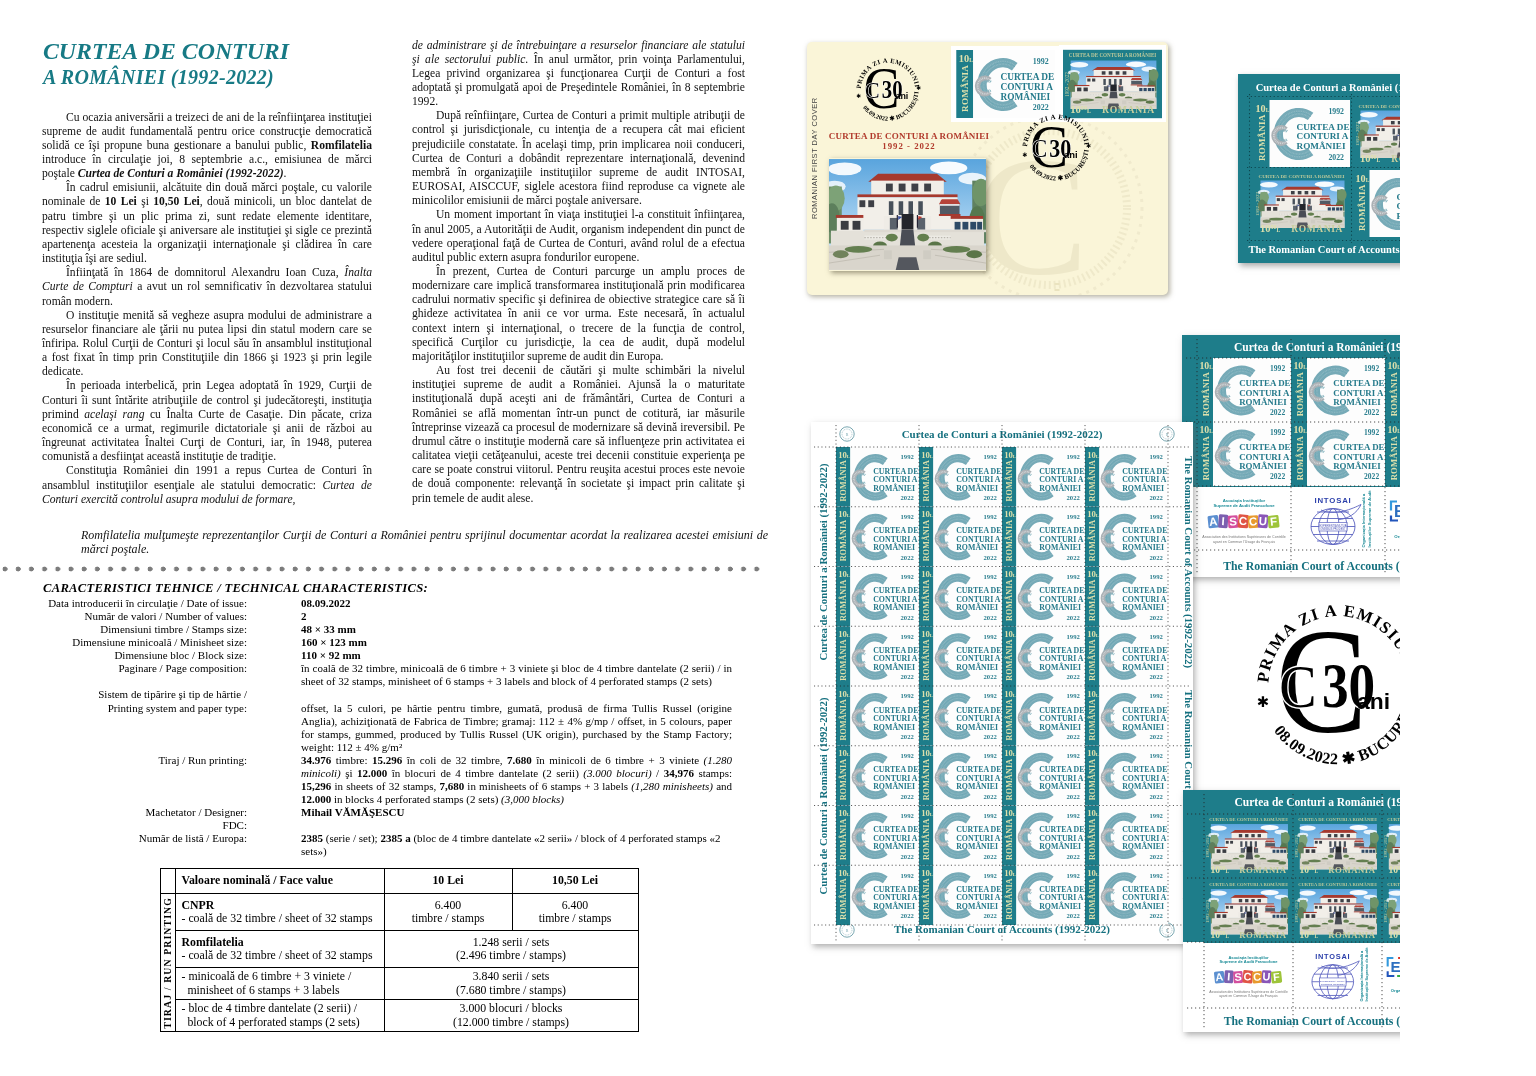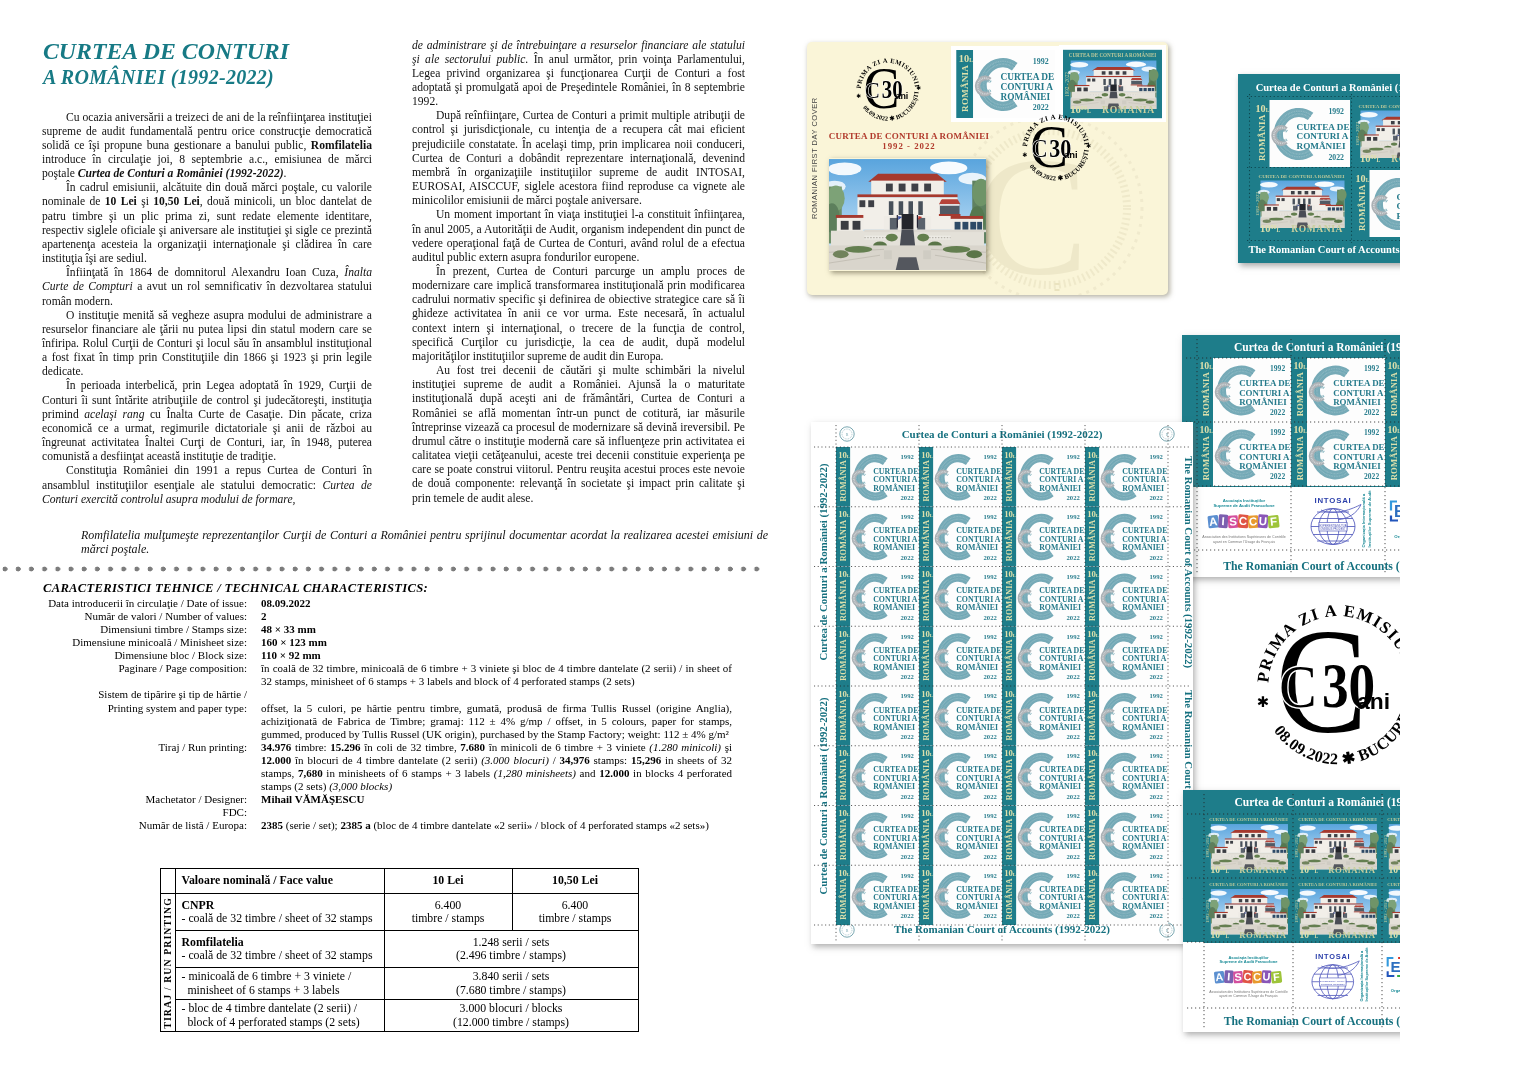--- a/index.html
+++ b/index.html
@@ -16,21 +16,21 @@
   #col2{left:412px;top:38.5px;width:333px;}
   #footnote{left:42px;top:528px;width:687px;font-style:italic;font-size:12px;
             line-height:14.2px;text-align:justify;color:#111;margin-left:39px;}
   #dots{left:2px;top:566px;width:762px;height:6px;
         background-image:radial-gradient(circle at 3px 3px,#7c7c7c 2.2px,rgba(0,0,0,0) 2.7px);
         background-size:13.2px 6px;background-repeat:repeat-x;}
   #cthead{left:43px;top:581px;font:bold italic 12.6px "Liberation Serif",serif;color:#000;
           letter-spacing:0.3px;}
   #specs{left:42px;top:597px;width:690px;font-size:11.0px;line-height:13.06px;color:#000;}
   .sval.fdc{padding-right:42px;}
-  .srow{display:flex;}
+  .srow{display:flex;gap:40px;}
   .slab{width:205px;text-align:right;flex:none;}
   .sval{margin-left:14px;flex:1;text-align:justify;}
   .sval.nj{text-align:left;}
   #techtable{left:160px;top:868px;border-collapse:collapse;font-size:11.8px;line-height:13.5px;
              color:#000;}
   #techtable td{border:1.35px solid #000;padding:2px 6px;vertical-align:middle;}
   #techtable tr:first-child td{height:20px;}
   #techtable tr:nth-child(2) td,#techtable tr:nth-child(3) td{height:32px;}
   #techtable .rot{width:13px;padding:0;text-align:center;}
   .rotin{writing-mode:vertical-rl;transform:rotate(180deg);font-weight:bold;font-size:9.8px;

